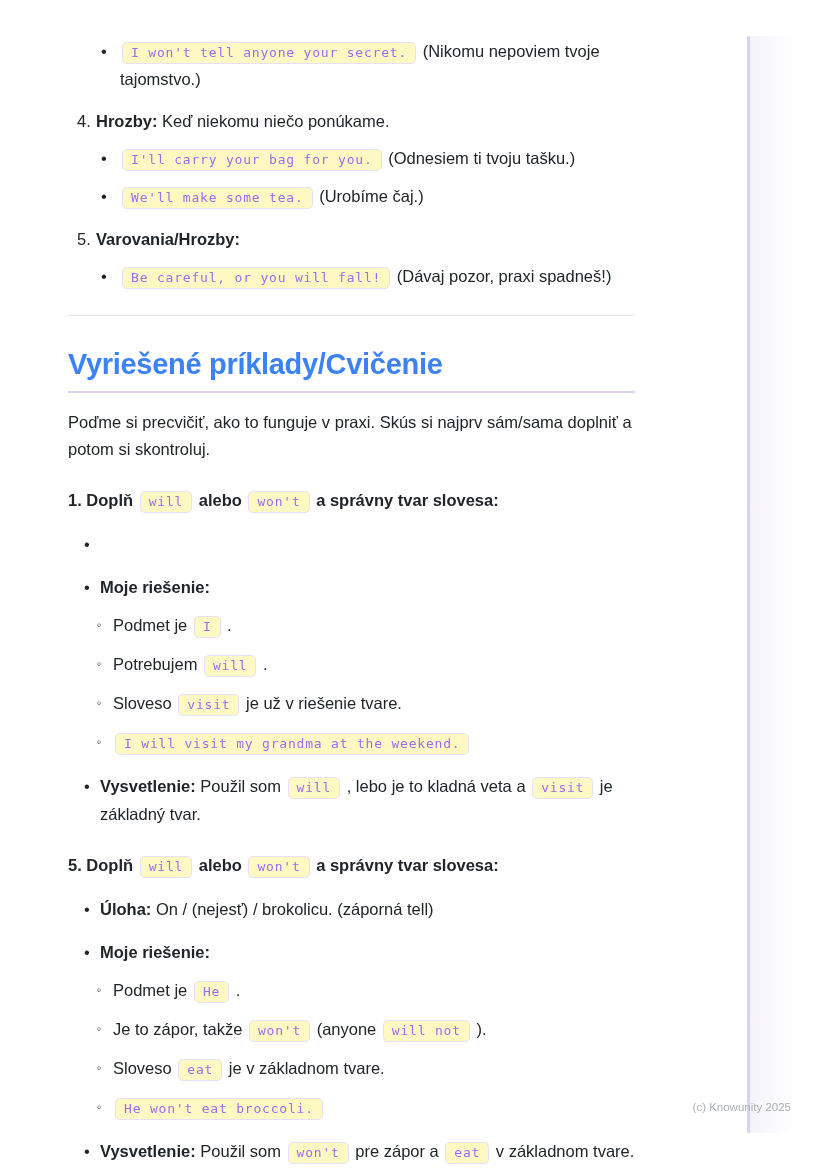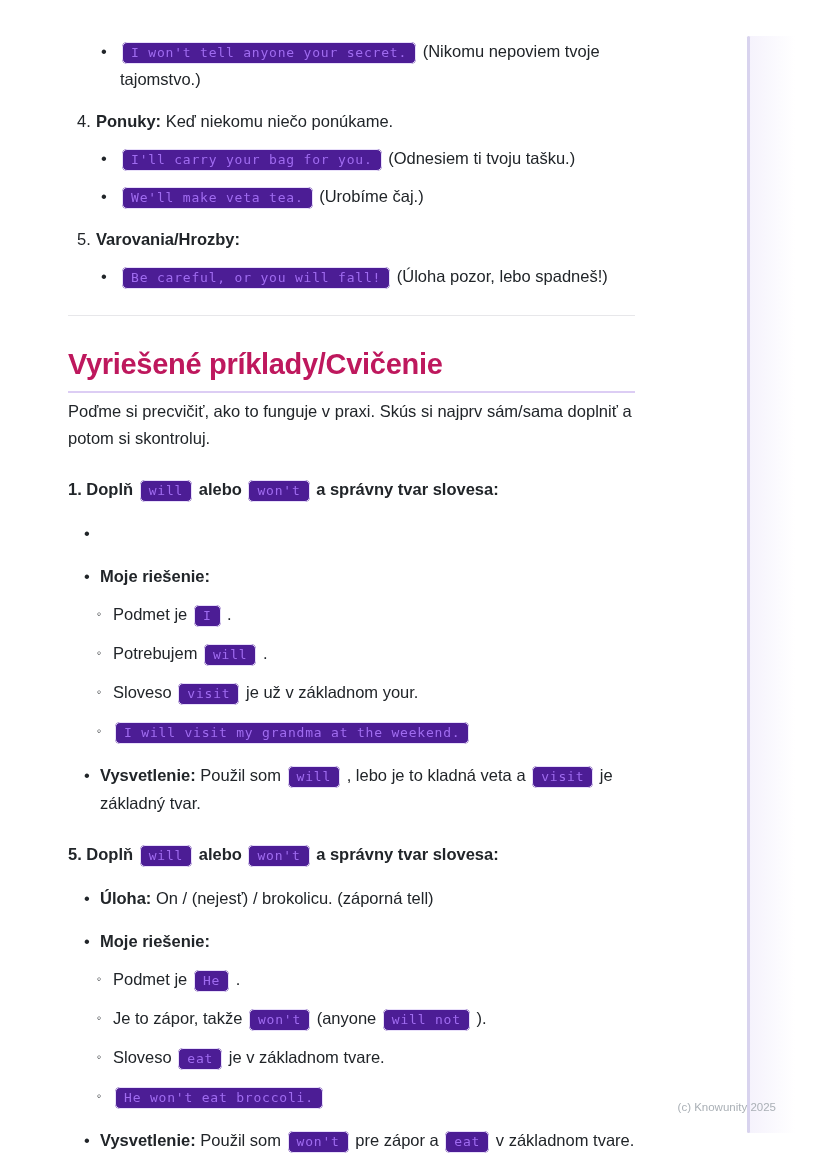--- a/index.html
+++ b/index.html
@@ -21,74 +21,74 @@
   .li-b2 { margin-top:16px; }
   .li-b2 > .marker { margin-left:16px; width:16px; }
   .li-c { margin-top:11px; }
   .li-c > .marker { margin-left:29px; width:16px; font-size:12.5px; }
   .content > .first { margin-top:0; }
   .seg-text { font-weight:400; }
   .seg-bold { font-weight:700; }
   .code {
     font-family:"DejaVu Sans Mono", monospace;
     font-size:13px; letter-spacing:0.8px; font-weight:400;
-    color:#a06cf0; background:#4c1d95;
+    color:#a06cf0; background:#fef9c3;
     border:1px solid #e8dffa; border-radius:5px;
     padding:2px 8px 3px; margin:0 2px; white-space:nowrap;
   }
   .hr-gray { border:none; border-top:1px solid #e7e7ea; margin:24px 0 0; }
   .section-title {
     font-size:29px; line-height:36px; font-weight:700;
-    color:#be185d; margin:30px 0 0; letter-spacing:-0.3px;
+    color:#3b82f6; margin:30px 0 0; letter-spacing:-0.3px;
   }
   .hr-purple { border:none; border-top:2px solid #dccdf4; margin:9px 0 0; }
-  .para { margin-top:5px; }
+  .para { margin-top:16px; }
   .p-bold { margin-top:24px; font-weight:700; }
   .edge-band {
     position:absolute; left:749px; top:36px; width:46px; height:1097px;
     background:linear-gradient(to right, #f5f2fc, rgba(255,255,255,0));
   }
   .edge-line {
     position:absolute; left:747px; top:36px; width:3px; height:1097px;
     background:#d8d3ee; border-radius:2px;
   }
   .footer {
-    position:absolute; right:52px; top:1100px;
+    position:absolute; right:37px; top:1100px;
     font-size:11.5px; line-height:15px; color:#aab0b6;
   }
 </style>
 </head>
 <body>
 
 <div class="page">
   <div class="content">
 
     <div class="row li-b1 first">
       <span class="marker">•</span>
       <div><span class="code">I won't tell anyone your secret.</span><span class="seg-text"> (Nikomu nepoviem tvoje tajomstvo.)</span></div>
     </div>
     <div class="row li-num">
       <span class="marker">4.</span>
-      <div><span class="seg-bold">Ponuky:</span><span class="seg-text"> Keď niekomu niečo ponúkame.</span></div>
+      <div><span class="seg-bold">Hrozby:</span><span class="seg-text"> Keď niekomu niečo ponúkame.</span></div>
     </div>
     <div class="row li-b1">
       <span class="marker">•</span>
       <div><span class="code">I'll carry your bag for you.</span><span class="seg-text"> (Odnesiem ti tvoju tašku.)</span></div>
     </div>
     <div class="row li-b1">
       <span class="marker">•</span>
-      <div><span class="code">We'll make veta tea.</span><span class="seg-text"> (Urobíme čaj.)</span></div>
+      <div><span class="code">We'll make some tea.</span><span class="seg-text"> (Urobíme čaj.)</span></div>
     </div>
     <div class="row li-num">
       <span class="marker">5.</span>
       <div><span class="seg-bold">Varovania/Hrozby:</span></div>
     </div>
     <div class="row li-b1">
       <span class="marker">•</span>
-      <div><span class="code">Be careful, or you will fall!</span><span class="seg-text"> (Úloha pozor, lebo spadneš!)</span></div>
+      <div><span class="code">Be careful, or you will fall!</span><span class="seg-text"> (Dávaj pozor, praxi spadneš!)</span></div>
     </div>
 
     <hr class="hr-gray">
 
     <h1 class="section-title">Vyriešené príklady/Cvičenie</h1>
     <hr class="hr-purple">
 
     <div class="para">Poďme si precvičiť, ako to funguje v praxi. Skús si najprv sám/sama doplniť a potom si skontroluj.</div>
 
     <div class="row p-bold">
@@ -104,21 +104,21 @@
     <div class="row li-c">
       <span class="marker">◦</span>
       <div><span class="seg-text">Podmet je </span><span class="code">I</span><span class="seg-text"> .</span></div>
     </div>
     <div class="row li-c">
       <span class="marker">◦</span>
       <div><span class="seg-text">Potrebujem </span><span class="code">will</span><span class="seg-text"> .</span></div>
     </div>
     <div class="row li-c">
       <span class="marker">◦</span>
-      <div><span class="seg-text">Sloveso </span><span class="code">visit</span><span class="seg-text"> je už v základnom your.</span></div>
+      <div><span class="seg-text">Sloveso </span><span class="code">visit</span><span class="seg-text"> je už v riešenie tvare.</span></div>
     </div>
     <div class="row li-c">
       <span class="marker">◦</span>
       <div><span class="code">I will visit my grandma at the weekend.</span></div>
     </div>
     <div class="row li-b2">
       <span class="marker">•</span>
       <div><span class="seg-bold">Vysvetlenie:</span><span class="seg-text"> Použil som </span><span class="code">will</span><span class="seg-text"> , lebo je to kladná veta a </span><span class="code">visit</span><span class="seg-text"> je základný tvar.</span></div>
     </div>
 

